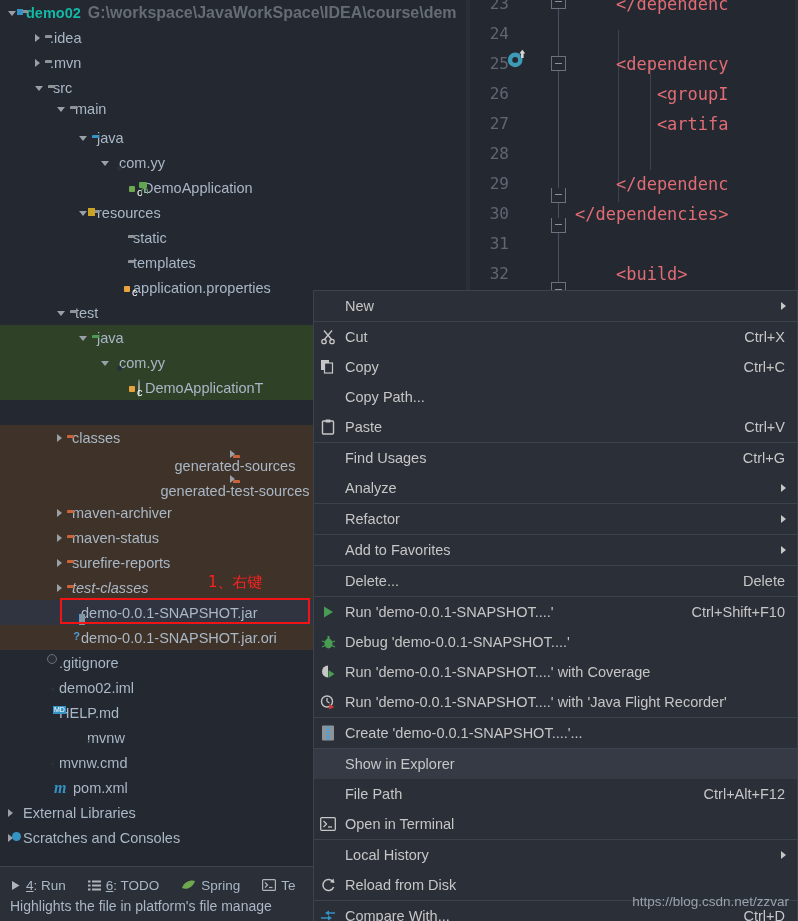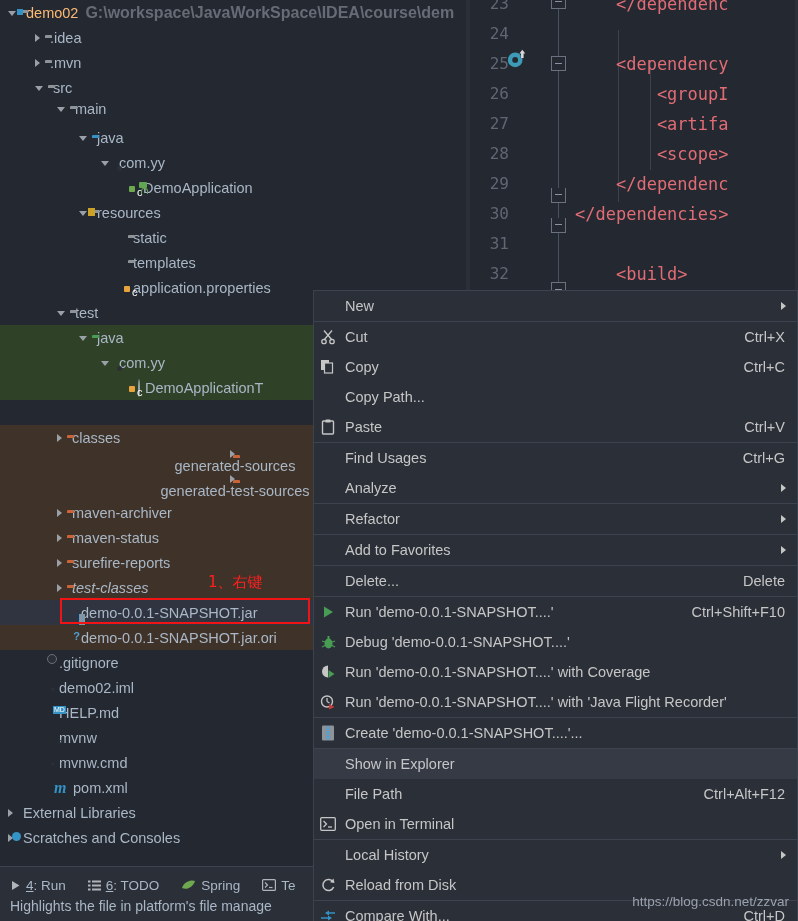--- a/index.html
+++ b/index.html
@@ -75,21 +75,21 @@
     font-size: 14.5px;
     color: #a9b7c6;
     overflow: hidden;
   }
   .row {
     position: absolute; left: 0; width: 470px; height: 25px;
     display: flex; align-items: center;
     white-space: nowrap;
   }
   .row .lbl { color: #a9b7c6; font-size: 14.5px; }
-  .row.bold .lbl { font-weight: normal; color: #fdba74; }
+  .row.bold .lbl { font-weight: bold; color: #14b8a6; }
   .row .path { color: #666c75; font-size: 16px; margin-left: 7px; font-weight: bold; }
   .arrow {
     width: 0; height: 0; flex: 0 0 auto;
     border-left: 5px solid #9aa0a8;
     border-top: 4.5px solid transparent;
     border-bottom: 4.5px solid transparent;
     margin-right: 5px;
   }
   .arrow.open {
     border-left: 4.5px solid transparent;
@@ -311,21 +311,20 @@
 
   <div class="editor">
     <div class="code-area">
       <div class="indent-guide" style="left:43px; top:30px; height:172px;"></div>
       <div class="indent-guide" style="left:75px; top:60px; height:110px;"></div>
       <div class="cl" style="top:-6px;">    &lt;/dependenc</div>
       <div class="cl" style="top:24px;"></div>
       <div class="cl" style="top:54px;">    &lt;dependency</div>
       <div class="cl" style="top:84px;">        &lt;groupI</div>
       <div class="cl" style="top:114px;">        &lt;artifa</div>
-      <div class="cl" style="top:144px;">        &lt;scope&gt;</div>
       <div class="cl" style="top:174px;">    &lt;/dependenc</div>
       <div class="cl" style="top:204px;">&lt;/dependencies&gt;</div>
       <div class="cl" style="top:234px;"></div>
       <div class="cl" style="top:264px;">    &lt;build&gt;</div>
     </div>
 
     <div class="gutter">
       <div class="ln" style="top:-6px;">23</div>
       <div class="ln" style="top:24px;">24</div>
       <div class="ln" style="top:54px;">25</div>
@@ -551,21 +550,21 @@
       <span class="ic"><span class="file"></span></span>
       <span class="lbl">demo02.iml</span>
     </div>
 
     <div class="row" style="top:700px;">
       <span style="width:54px"></span>
       <span class="ic"><span class="md-ic"></span></span>
       <span class="lbl">HELP.md</span>
     </div>
 
-    <div class="row" style="top:725px;">
+    <div class="row" style="top:725px;margin-left:28px;">
       <span style="width:54px"></span>
       <span class="ic"><span class="sh-ic"></span></span>
       <span class="lbl">mvnw</span>
     </div>
 
     <div class="row" style="top:750px;">
       <span style="width:54px"></span>
       <span class="ic"><span class="file"></span></span>
       <span class="lbl">mvnw.cmd</span>
     </div>

